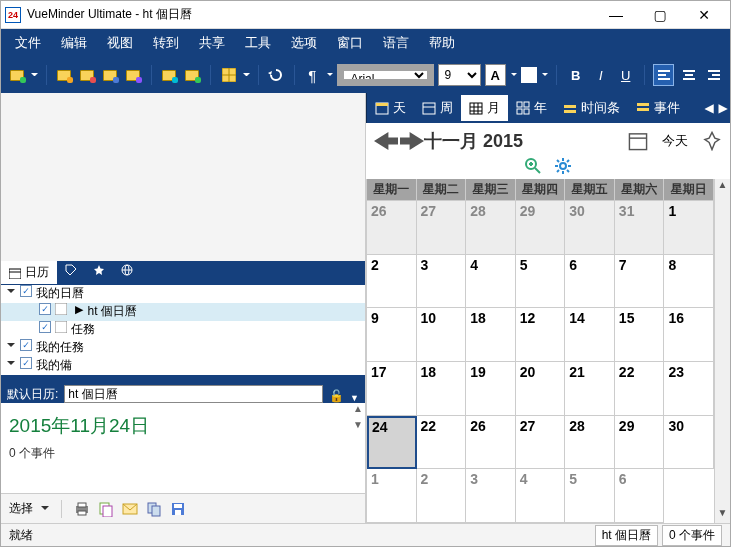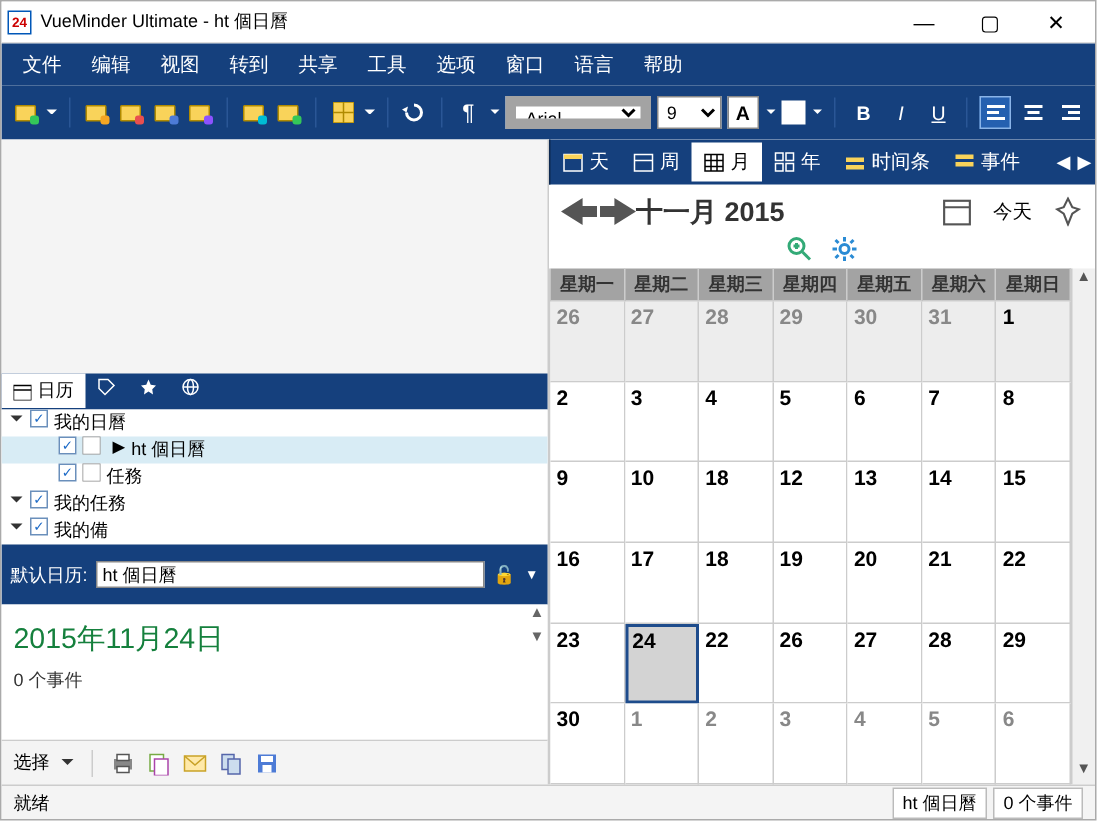--- a/index.html
+++ b/index.html
@@ -43,21 +43,21 @@
 .tree { background: #fff; font-size: 12px; }
 .tree-row { display: flex; align-items: flex-start; height: 18px; padding-left: 4px; }
 .tree-row.sel { background: #d8ecf5; }
 .tree-row .expander { width: 11px; height: 11px; cursor: pointer; display: flex; align-items: center; justify-content: center; }
 .tree-row .expander::before { content:""; border: 4px solid transparent; border-top-color: #333; transform: translateY(2px);}
 .tree-row .chk { width: 12px; height: 12px; border: 1px solid #6a8fbb; background: #fff; margin: 0 4px; display:flex; align-items:center; justify-content:center; font-size:9px; color:#1e6bc7;}
 .tree-row .chk.checked::before { content: "✓"; }
 .tree-row .doticon { width: 12px; height: 12px; margin-right: 4px; }
 .tree-row .label { white-space: nowrap; }
 .tree-row .arrow { margin: 0 4px; font-size: 11px; }
-.default-cal { height: 40px; background: #15407d; color: #fff; display: flex; align-items: center; padding: 0 6px; gap: 6px; }
+.default-cal { height: 28px; background: #15407d; color: #fff; display: flex; align-items: flex-end; padding: 0 6px; gap: 6px; }
 .default-cal input { flex: 1; height: 18px; border: 1px solid #888; background: #fff; padding: 0 3px; font-size: 12px; }
 .selected-date-pane { padding: 10px 8px; background: #fff; flex: 0 0 auto; height: 90px; position: relative; }
 .selected-date-pane .bigdate { color: #15803d; font-size: 19px; }
 .selected-date-pane .count { margin-top: 6px; color: #333; font-size: 12px; }
 .sel-scroll { position:absolute; right:0; top:0; width:14px; display:flex; flex-direction:column; gap:2px; }
 .sel-scroll .sbtn{ width:14px; height:14px; font-size:10px; text-align:center; color:#666; }
 .choice-row { height: 30px; border-top: 1px solid #ccc; display: flex; align-items: center; padding: 0 8px; gap: 8px; background:#f4f4f4;}
 .choice-row .caret { width: 8px; height: 6px; }
 .choice-row .caret::before { content:""; display:block; border:4px solid transparent; border-top-color:#333; }
 .choice-row .sep { width:1px; height:18px; background:#ccc; margin:0 4px;}
@@ -459,23 +459,20 @@
           <div class="cell">
             <div class="num">10</div>
           </div>
           <div class="cell">
             <div class="num">18</div>
           </div>
           <div class="cell">
             <div class="num">12</div>
           </div>
           <div class="cell">
-            <div class="num">13</div>
-          </div>
-          <div class="cell">
             <div class="num">14</div>
           </div>
           <div class="cell">
             <div class="num">15</div>
           </div>
           <div class="cell">
             <div class="num">16</div>
           </div>
           <div class="cell">
             <div class="num">17</div>

